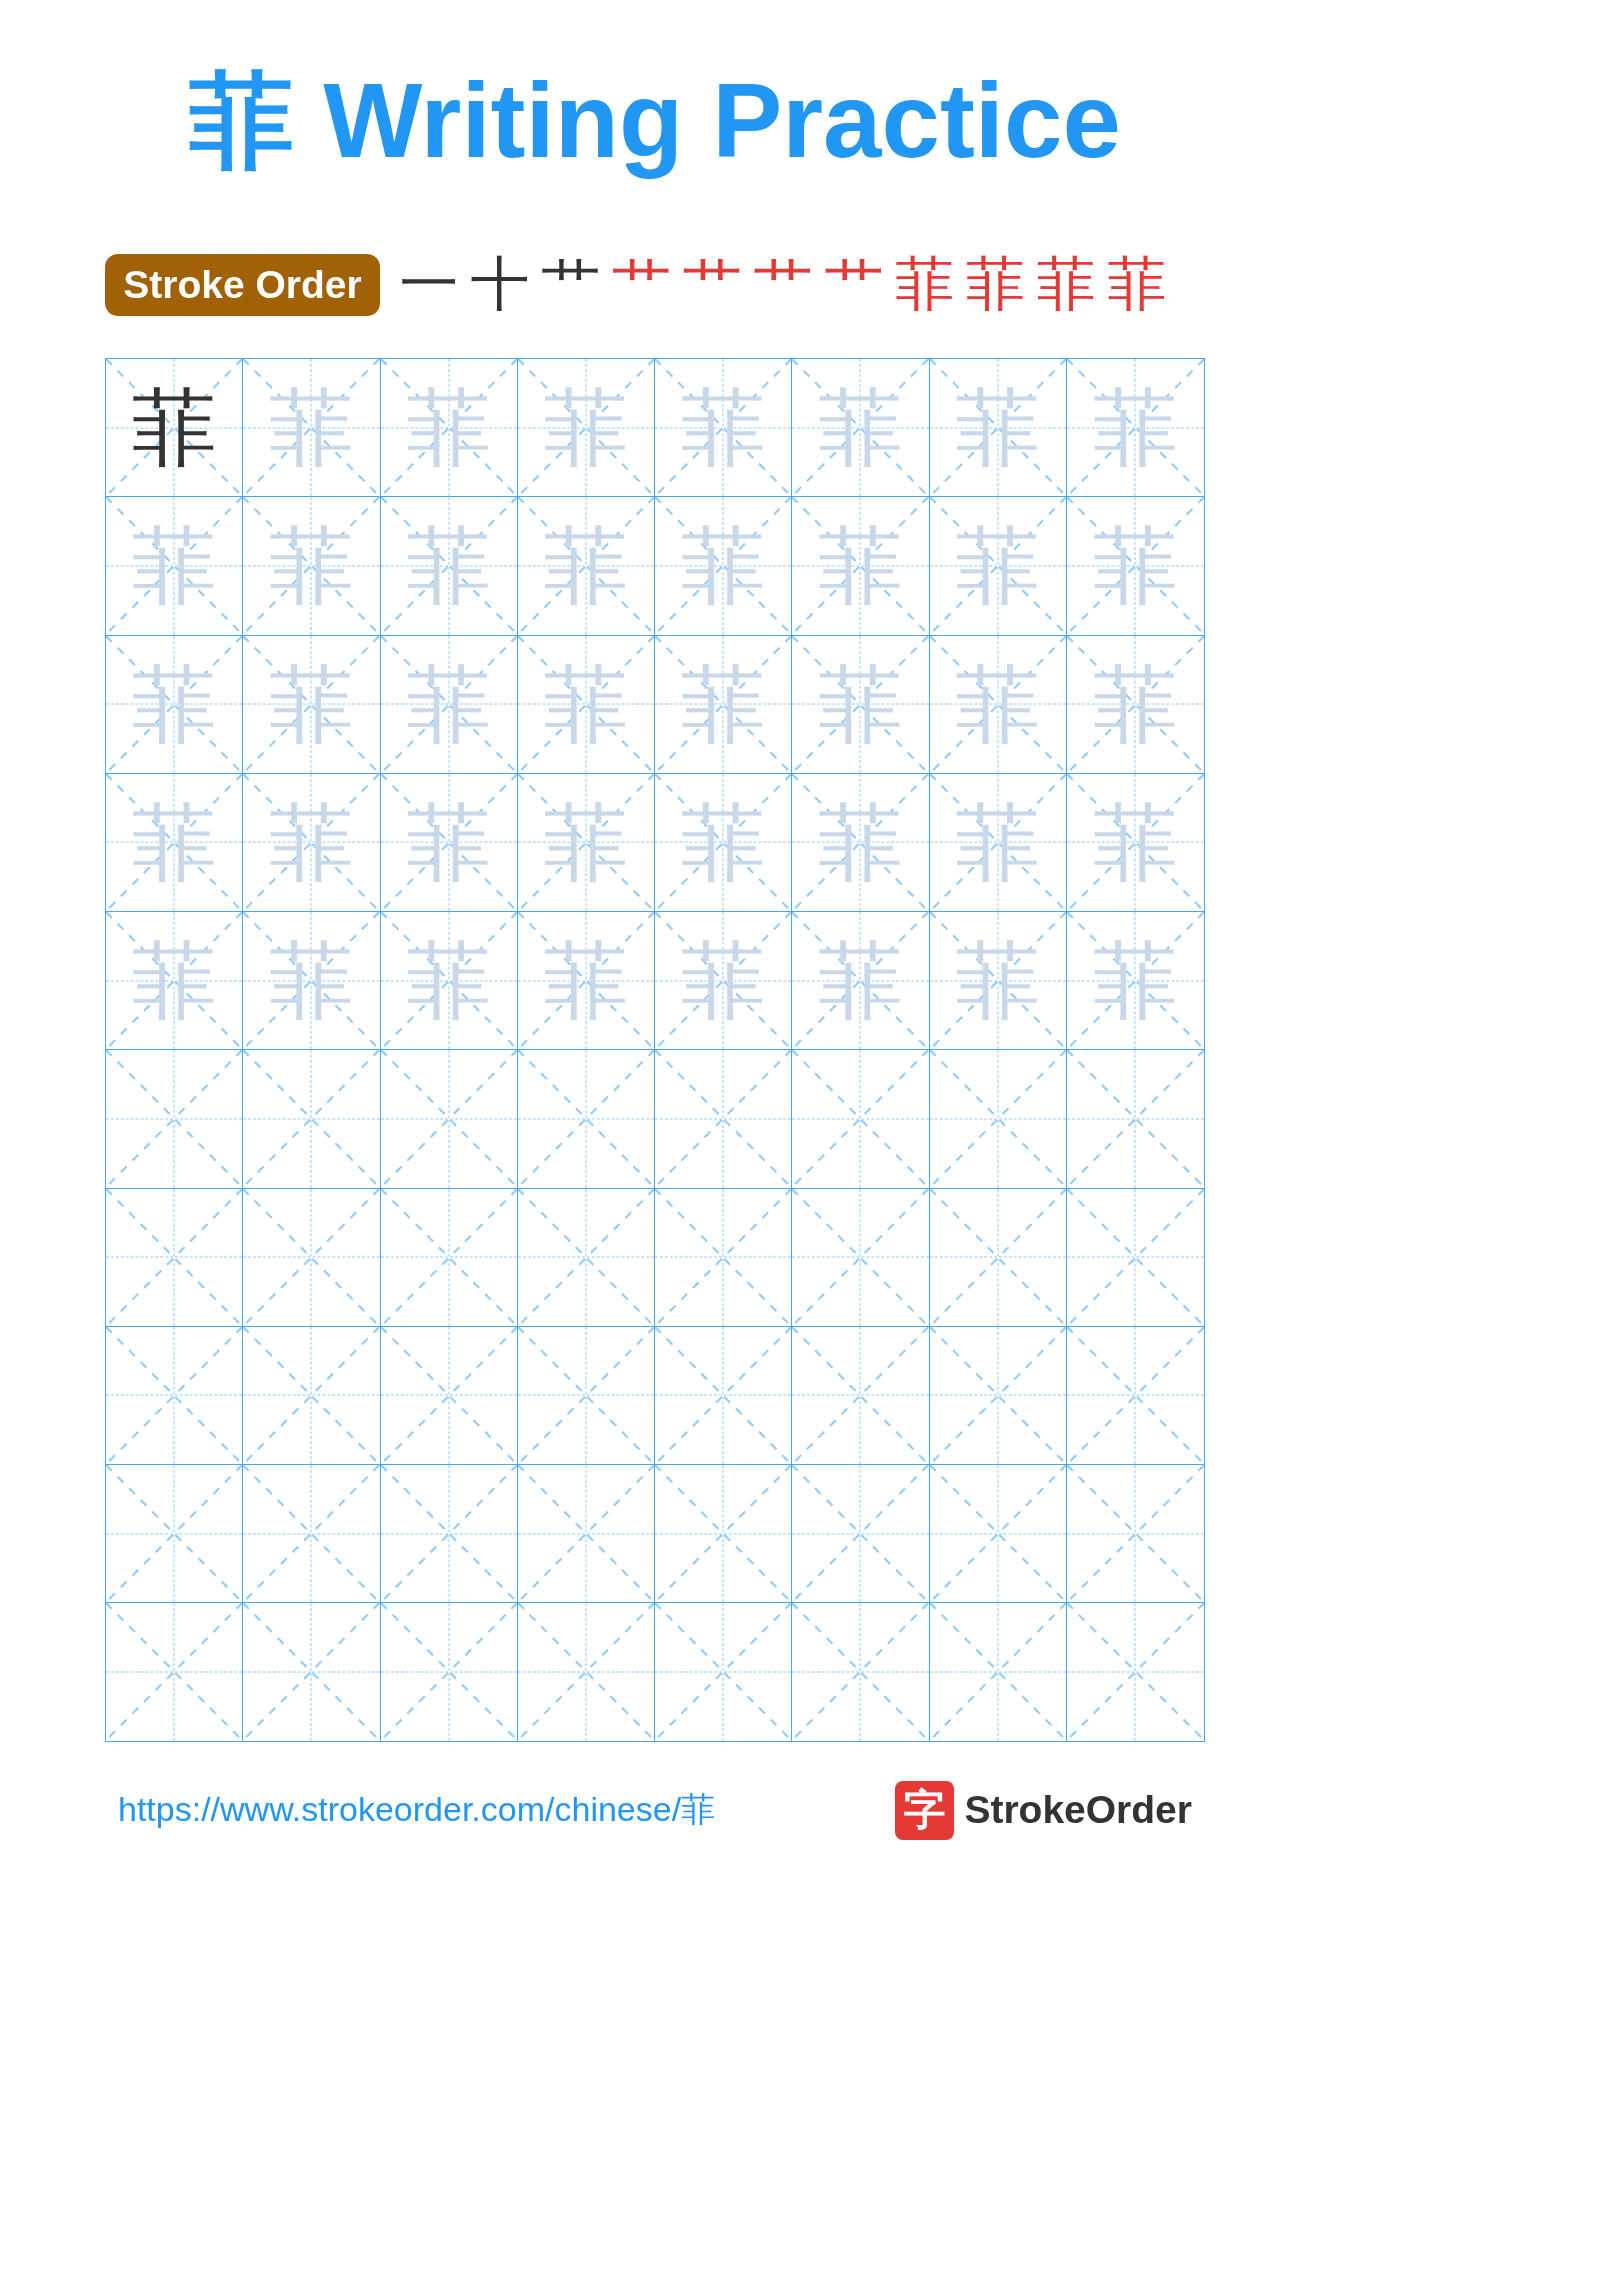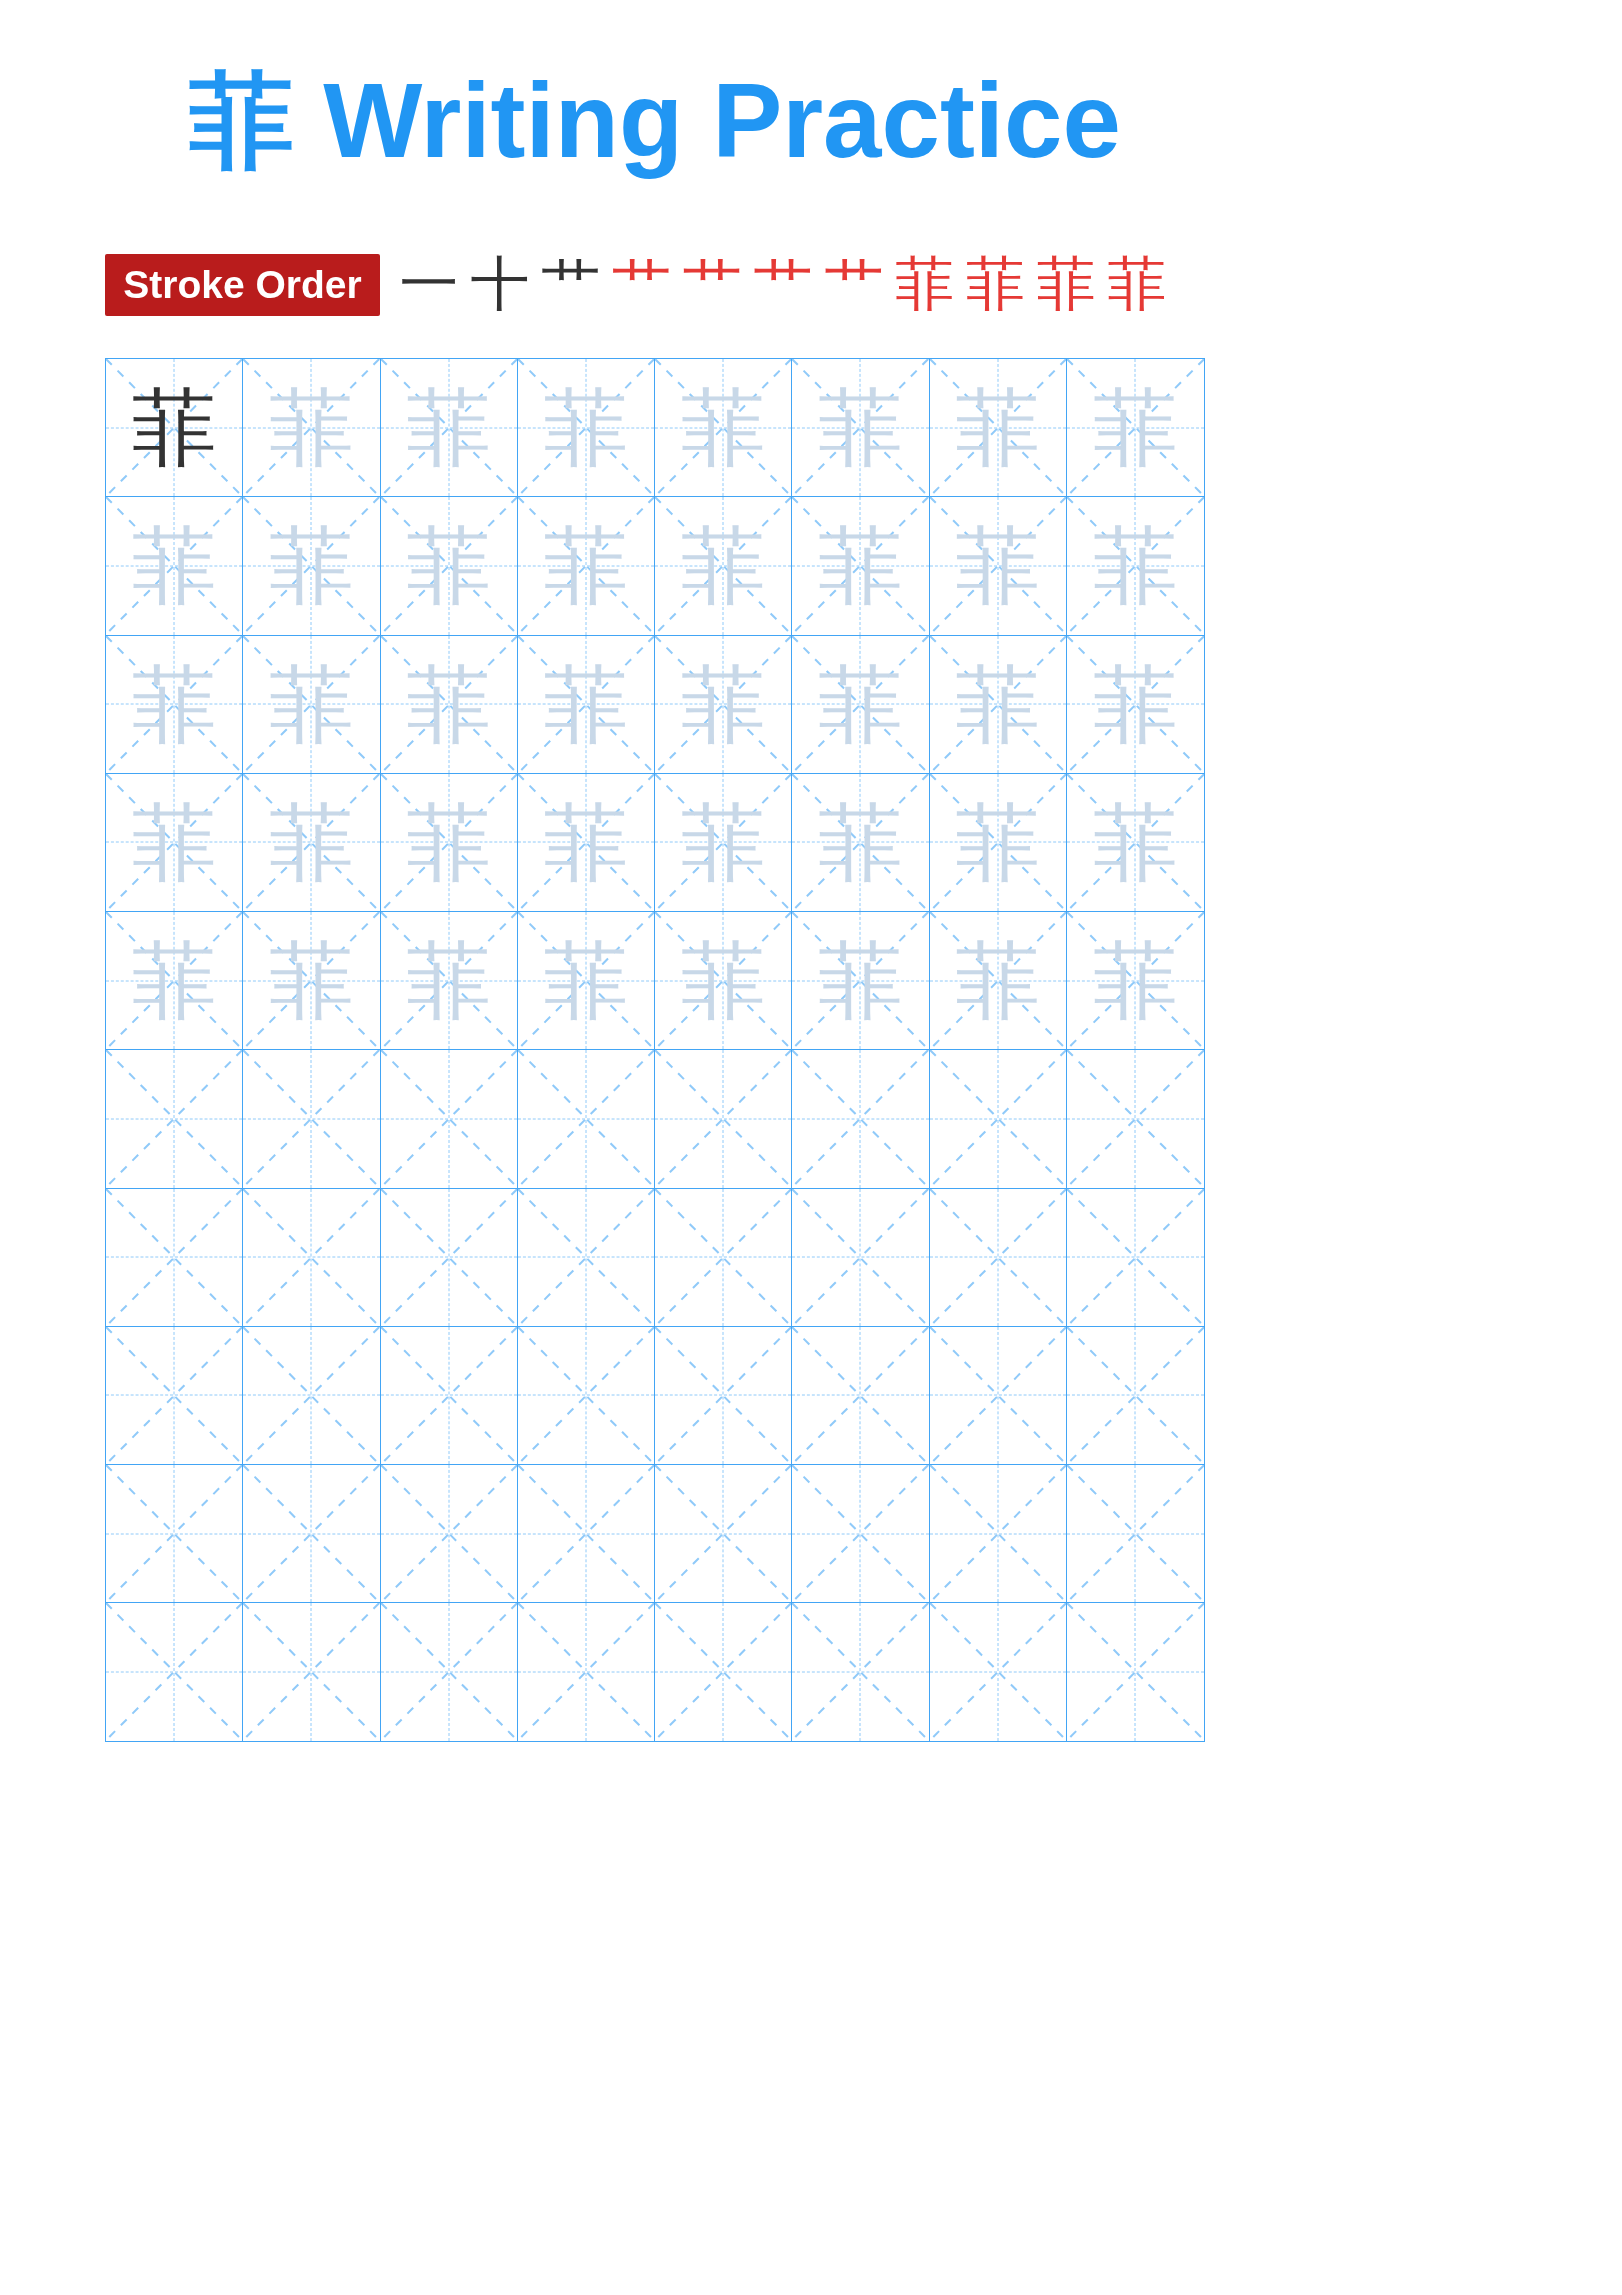--- a/index.html
+++ b/index.html
@@ -32,26 +32,26 @@
 
     .stroke-order-row {
       display: flex;
       align-items: center;
       width: 100%;
       margin-bottom: 33px;
       gap: 19.6px;
     }
 
     .stroke-order-label {
-      background: #b91c1c;
+      background: #a16207;
       color: #fff;
       font-size: 39px;
       font-weight: bold;
       padding: 9.2px 18.3px;
-      border-radius: 2px;
+      border-radius: 13px;
       white-space: nowrap;
     }
 
     .stroke-order-chars {
       display: flex;
       align-items: center;
       gap: 11.8px;
       font-size: 59px;
       flex-wrap: wrap;
     }
@@ -740,15 +740,22 @@
       <div class="grid-cell">
           <svg class="diag-svg" viewBox="0 0 100 100" preserveAspectRatio="none">
             <line x1="0" y1="0" x2="100" y2="100" stroke="#90CAF9" stroke-width="1.5" stroke-dasharray="6,6"></line>
             <line x1="100" y1="0" x2="0" y2="100" stroke="#90CAF9" stroke-width="1.5" stroke-dasharray="6,6"></line>
           </svg>
         </div>
     </div>
 
   </div>
 
+  <div class="footer">
+    <span class="footer-url">https://www.strokeorder.com/chinese/菲</span>
+    <div class="footer-logo">
+      <div class="footer-logo-icon">字</div>
+      <span>StrokeOrder</span>
+    </div>
+  </div>
 
 </div>
 
 
 </body></html>

